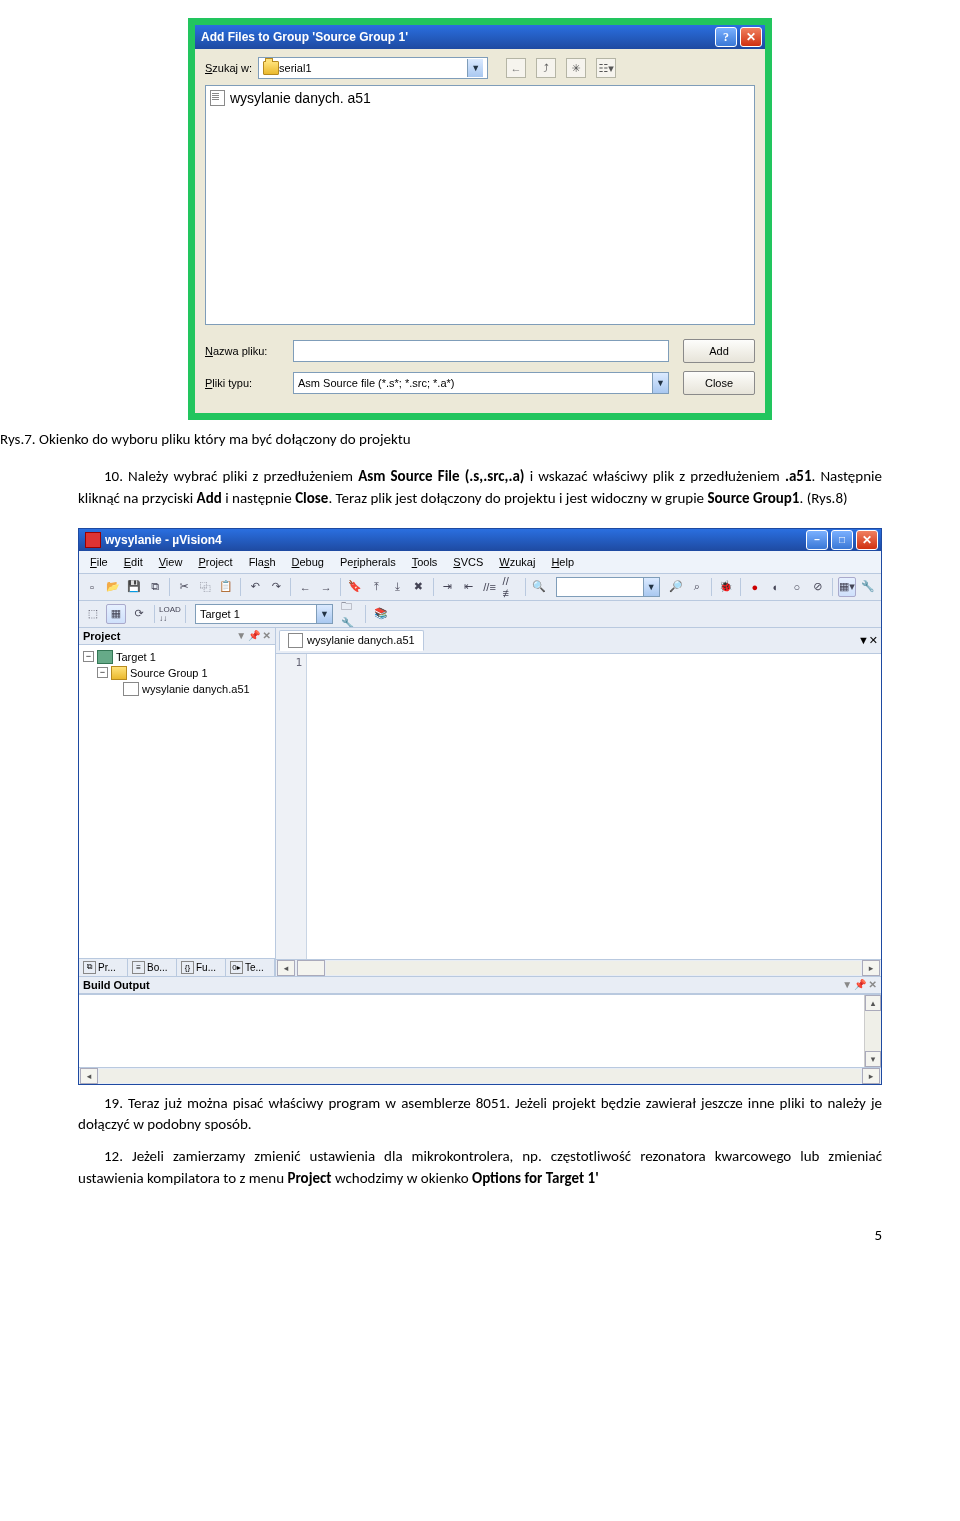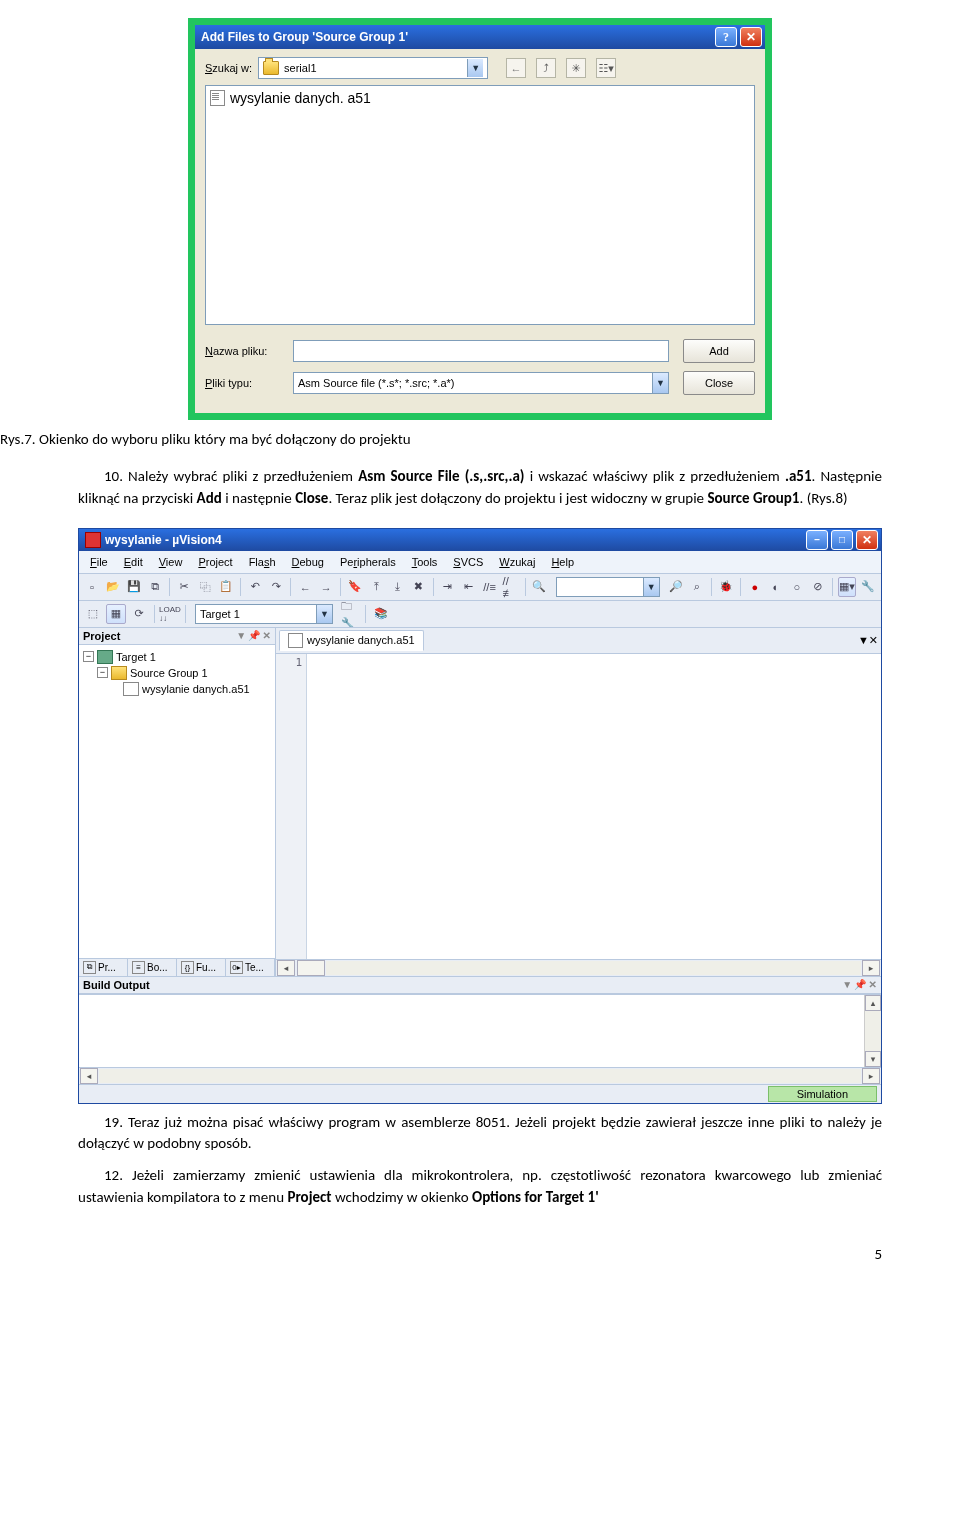--- a/index.html
+++ b/index.html
@@ -16,21 +16,21 @@
   .title-bar{height:24px;background:linear-gradient(#2a6fe0,#1e4aa1);display:flex;align-items:center;color:#fff;font-weight:bold;padding:0 3px 0 6px}
   .title-text{flex:1;font-size:12px}
   .tb-btns{display:flex;gap:3px}
   .tb-btn{width:20px;height:18px;border:1px solid #fff;border-radius:3px;display:flex;align-items:center;justify-content:center;font-weight:bold;font-size:12px}
   .tb-help{background:linear-gradient(#7ab0ff,#3a78d6);font-family:serif}
   .tb-close{background:linear-gradient(#f08060,#d03010)}
   .dlg-body{padding:8px 10px 10px 10px}
   .top-row{display:flex;align-items:center;gap:6px;margin-bottom:6px}
   .lbl{white-space:nowrap}
   .lbl .ul{text-decoration:underline}
-  .dd-folder{display:flex;align-items:center;gap:5px;border:1px solid #7f9db9;background:#fff;height:20px;padding:0 4px;flex:0 0 220px}
+  .dd-folder{display:flex;align-items:center;border:1px solid #7f9db9;background:#fff;height:20px;padding:0 4px;flex:0 0 220px}
   .fico{width:14px;height:12px;background:linear-gradient(#ffe27a,#eab92e);border:1px solid #b78a1f;border-radius:1px;display:inline-block;position:relative}
   .fico::before{content:"";position:absolute;top:-4px;left:1px;width:6px;height:3px;background:#ffe27a;border:1px solid #b78a1f;border-bottom:none}
   .dd-arrow{margin-left:auto;width:15px;height:18px;background:linear-gradient(#dbeaff,#a9c8f0);border-left:1px solid #7f9db9;display:flex;align-items:center;justify-content:center;font-size:9px;color:#234}
   .nav-icons{display:flex;gap:10px;margin-left:12px}
   .nico{width:18px;height:18px;border:1px solid #b5b5a5;background:#f6f4ee;display:flex;align-items:center;justify-content:center;font-size:11px;color:#555}
   .nico.opaque{color:#777}
   .file-pane{border:1px solid #7f9db9;background:#fff;height:230px;padding:4px}
   .file-item{display:flex;align-items:center;gap:5px;height:16px;font-size:14px}
   .doc-ico{width:13px;height:14px;border:1px solid #8a8a8a;background:#fff;position:relative;display:inline-block}
   .doc-ico::before{content:"";position:absolute;left:1px;top:2px;width:7px;height:1px;box-shadow:0 2px 0 #888,0 4px 0 #888,0 6px 0 #888;background:#888}
@@ -322,23 +322,20 @@
           <div class="track"></div>
           <div class="arrow">▾</div>
         </div>
       </div>
       <div class="hscroll">
         <div class="arrow">◂</div>
         <div class="track"></div>
         <div class="arrow">▸</div>
       </div>
     </div>
-    <div class="status-bar">
-      <div class="status-right">Simulation</div>
-    </div>
   </div>
 </div>
 
 
 <div class="para">
   <span class="indent"></span><span>19.</span><span> Teraz już można pisać właściwy program w asemblerze 8051. Jeżeli projekt będzie zawierał jeszcze inne pliki to należy je dołączyć w podobny sposób.</span>
 </div>
 <div class="para">
   <span class="indent"></span><span>12.</span><span> Jeżeli zamierzamy zmienić ustawienia dla mikrokontrolera, np. częstotliwość rezonatora kwarcowego lub zmieniać ustawienia kompilatora to z menu </span><span class="bold">Project</span><span> wchodzimy w okienko </span><span class="bold">Options for Target 1'</span>
 </div>

